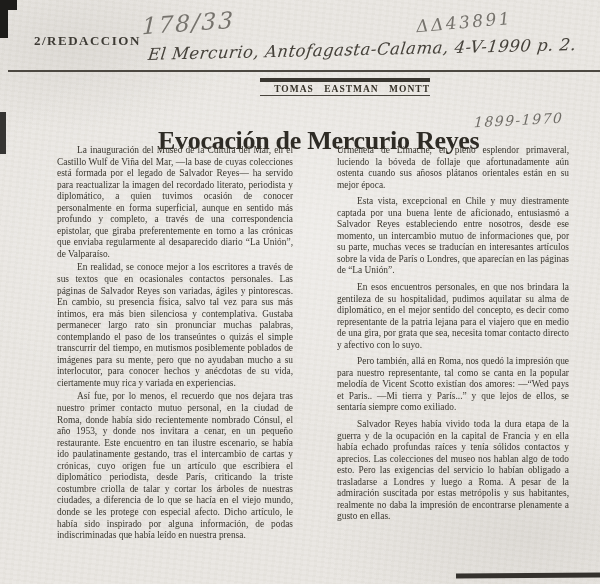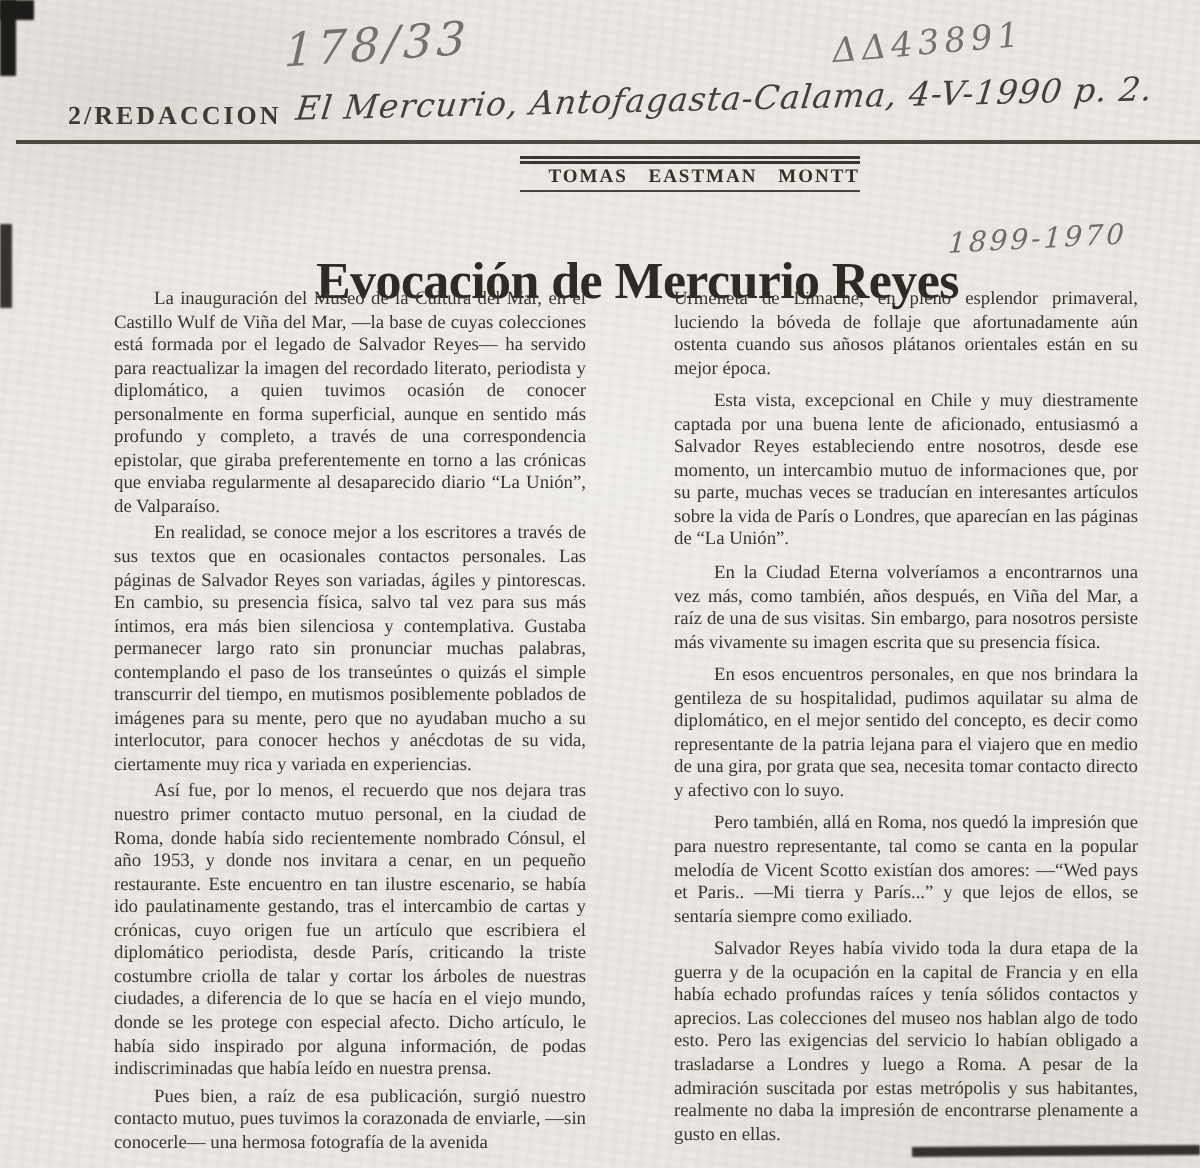--- a/index.html
+++ b/index.html
@@ -55,21 +55,21 @@
   }
   .years-note{
     left:474px;top:112px;
     font-size:14px;color:#6f6c66;
     letter-spacing:1.5px;
     transform:rotate(-3deg) skewX(-6deg);
   }
 
   
   .section-label{
-    position:absolute;left:34px;top:50px;
+    position:absolute;left:34px;top:33px;
     font-size:13px;color:#3e3b35;
     letter-spacing:1.5px;
     font-weight:bold;
   }
   .header-rule{
     position:absolute;left:8px;top:70px;width:592px;height:2px;
     background:#4c4841;
   }
   .byline-box{
     position:absolute;left:260px;top:78px;width:170px;
@@ -128,22 +128,20 @@
   <div class="byline-topbar"></div>
   <span class="byline-text">TOMAS EASTMAN MONTT</span>
 </div>
 
 <h1 class="article-title">Evocación de Mercurio Reyes</h1>
 
 <div class="col col-left">
     <p>La inauguración del Museo de la Cultura del Mar, en el Castillo Wulf de Viña del Mar, —la base de cuyas colecciones está formada por el legado de Salvador Reyes— ha servido para reactualizar la imagen del recordado literato, periodista y diplomático, a quien tuvimos ocasión de conocer personalmente en forma superficial, aunque en sentido más profundo y completo, a través de una correspondencia epistolar, que giraba preferentemente en torno a las crónicas que enviaba regularmente al desaparecido diario “La Unión”, de Valparaíso.</p>
     <p>En realidad, se conoce mejor a los escritores a través de sus textos que en ocasionales contactos personales. Las páginas de Salvador Reyes son variadas, ágiles y pintorescas. En cambio, su presencia física, salvo tal vez para sus más íntimos, era más bien silenciosa y contemplativa. Gustaba permanecer largo rato sin pronunciar muchas palabras, contemplando el paso de los transeúntes o quizás el simple transcurrir del tiempo, en mutismos posiblemente poblados de imágenes para su mente, pero que no ayudaban mucho a su interlocutor, para conocer hechos y anécdotas de su vida, ciertamente muy rica y variada en experiencias.</p>
     <p>Así fue, por lo menos, el recuerdo que nos dejara tras nuestro primer contacto mutuo personal, en la ciudad de Roma, donde había sido recientemente nombrado Cónsul, el año 1953, y donde nos invitara a cenar, en un pequeño restaurante. Este encuentro en tan ilustre escenario, se había ido paulatinamente gestando, tras el intercambio de cartas y crónicas, cuyo origen fue un artículo que escribiera el diplomático periodista, desde París, criticando la triste costumbre criolla de talar y cortar los árboles de nuestras ciudades, a diferencia de lo que se hacía en el viejo mundo, donde se les protege con especial afecto. Dicho artículo, le había sido inspirado por alguna información, de podas indiscriminadas que había leído en nuestra prensa.</p>
-    <p>Pues bien, a raíz de esa publicación, surgió nuestro contacto mutuo, pues tuvimos la corazonada de enviarle, —sin conocerle— una hermosa fotografía de la avenida</p>
   </div>
 <div class="col col-right">
     <p>Urmeneta de Limache, en pleno esplendor primaveral, luciendo la bóveda de follaje que afortunadamente aún ostenta cuando sus añosos plátanos orientales están en su mejor época.</p>
     <p>Esta vista, excepcional en Chile y muy diestramente captada por una buena lente de aficionado, entusiasmó a Salvador Reyes estableciendo entre nosotros, desde ese momento, un intercambio mutuo de informaciones que, por su parte, muchas veces se traducían en interesantes artículos sobre la vida de París o Londres, que aparecían en las páginas de “La Unión”.</p>
-    <p>En la Ciudad Eterna volveríamos a encontrarnos una vez más, como también, años después, en Viña del Mar, a raíz de una de sus visitas. Sin embargo, para nosotros persiste más vivamente su imagen escrita que su presencia física.</p>
     <p>En esos encuentros personales, en que nos brindara la gentileza de su hospitalidad, pudimos aquilatar su alma de diplomático, en el mejor sentido del concepto, es decir como representante de la patria lejana para el viajero que en medio de una gira, por grata que sea, necesita tomar contacto directo y afectivo con lo suyo.</p>
     <p>Pero también, allá en Roma, nos quedó la impresión que para nuestro representante, tal como se canta en la popular melodía de Vicent Scotto existían dos amores: —“Wed pays et Paris.. —Mi tierra y París...” y que lejos de ellos, se sentaría siempre como exiliado.</p>
     <p>Salvador Reyes había vivido toda la dura etapa de la guerra y de la ocupación en la capital de Francia y en ella había echado profundas raíces y tenía sólidos contactos y aprecios. Las colecciones del museo nos hablan algo de todo esto. Pero las exigencias del servicio lo habían obligado a trasladarse a Londres y luego a Roma. A pesar de la admiración suscitada por estas metrópolis y sus habitantes, realmente no daba la impresión de encontrarse plenamente a gusto en ellas.</p>
   </div>
 
 </body></html>

